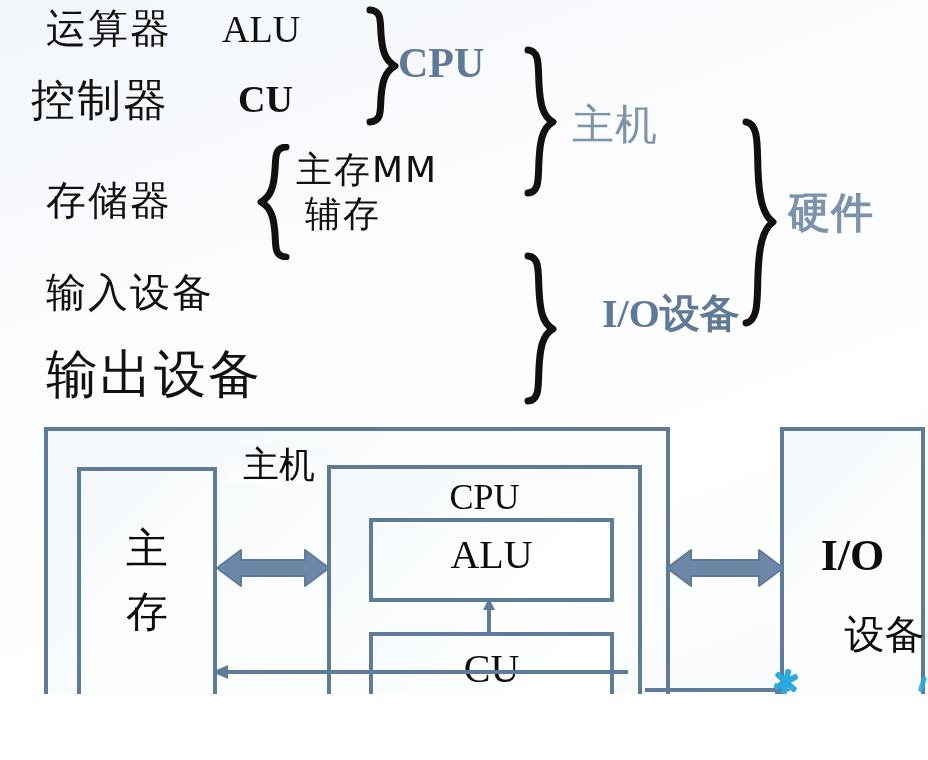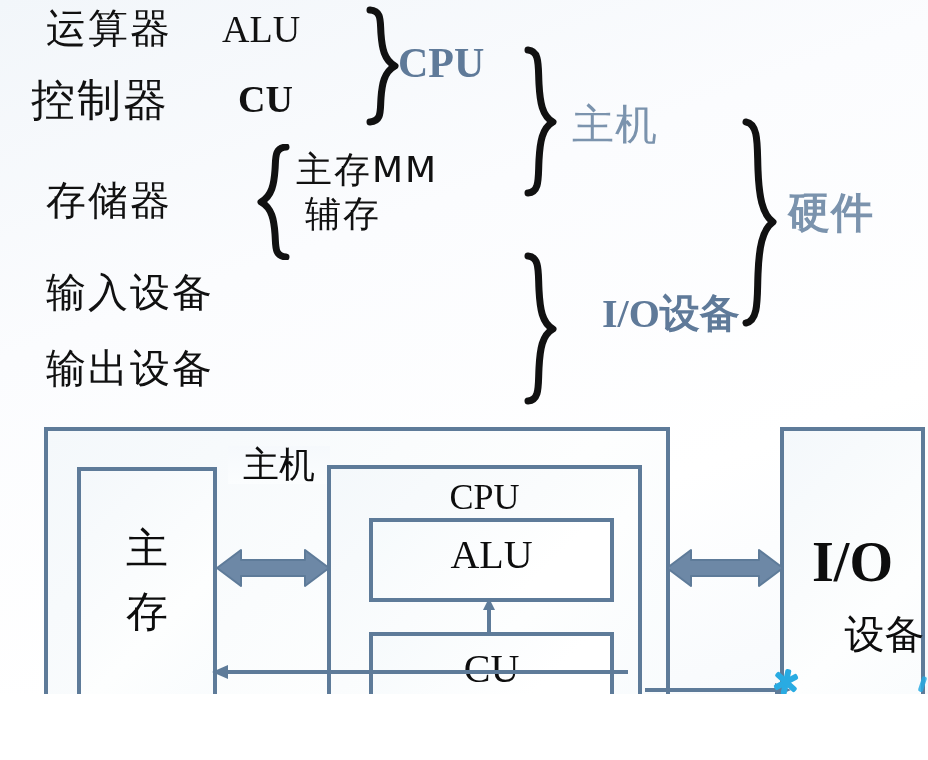--- a/index.html
+++ b/index.html
@@ -87,21 +87,21 @@
   <div class="hier-label cn" style="left:46px; top:8px; font-size:40px;">运算器</div>
   <div class="hier-label serif-big" style="left:222px; top:10px; font-size:38px;">ALU</div>
 
   <div class="hier-label cn" style="left:31px; top:78px; font-size:44px;">控制器</div>
   <div class="hier-label serif-big" style="left:238px; top:80px; font-size:38px; font-weight:bold;">CU</div>
 
   <div class="hier-label cn" style="left:46px; top:180px; font-size:40px;">存储器</div>
 
   <div class="hier-label cn" style="left:46px; top:272px; font-size:40px;">输入设备</div>
 
-  <div class="hier-label cn" style="left:46px; top:348px; font-size:40px;text-align:right;">输出设备</div>
+  <div class="hier-label cn" style="left:46px; top:348px; font-size:52px;text-align:right;">输出设备</div>
 
   <svg class="brace" style="left:256px; top:144px;" width="40" height="116" viewBox="0 0 40 116">
     <path d="M30 3 C18 4 20 14 19 26 C18 40 16 52 5 58 C16 64 18 76 19 90 C20 102 18 112 30 113" fill="none" stroke="#111111" stroke-width="7" stroke-linecap="round" stroke-linejoin="round"></path>
   </svg>
 
   <div class="hier-label cn" style="left:296px; top:152px; font-size:36px;">主存MM</div>
   <div class="hier-label cn" style="left:305px; top:196px; font-size:36px;">辅存</div>
 
   <svg class="brace" style="left:360px; top:6px;" width="42" height="120" viewBox="0 0 42 120">
     <path d="M10 4 C22 5 20 15 21 28 C22 42 24 54 35 60 C24 66 22 78 21 92 C20 105 22 115 10 116" fill="none" stroke="#111111" stroke-width="7" stroke-linecap="round" stroke-linejoin="round"></path>
@@ -139,21 +139,21 @@
 
   <div class="box-inner" style="left:369px; top:632px; width:245px; height:82px;"></div>
   <div class="box-label serif-big" style="left:369px; top:648px; width:245px; font-size:40px;">CU</div>
 
   <svg class="arrow" style="left:478px; top:596px;" width="22" height="40" viewBox="0 0 22 40">
     <line x1="11" y1="40" x2="11" y2="11" stroke="#5e7b99" stroke-width="4"></line>
     <polygon points="11,2 5,14 17,14" fill="#5e7b99"></polygon>
   </svg>
 
   <div class="box" style="left:780px; top:427px; width:145px; height:326px;"></div>
-  <div class="box-label serif-big" style="left:780px; top:533px; width:145px; font-size:56px; font-weight:bold;">I/O</div>
+  <div class="box-label serif-big" style="left:780px; top:533px; width:145px; font-size:44px; font-weight:bold;">I/O</div>
   <div class="box-label han-big" style="left:772px; top:613px; width:145px; font-size:40px;margin-left:40px;">设备</div>
 
   <svg class="arrow" style="left:215px; top:540px;" width="116" height="56" viewBox="0 0 116 56">
     <path d="M2 28 L26 10 L26 20 L90 20 L90 10 L114 28 L90 46 L90 36 L26 36 L26 46 Z" fill="#6d88a6" stroke="#5e7b99" stroke-width="2" stroke-linejoin="round"></path>
   </svg>
 
   <svg class="arrow" style="left:665px; top:540px;" width="120" height="56" viewBox="0 0 120 56">
     <path d="M2 28 L26 10 L26 20 L94 20 L94 10 L118 28 L94 46 L94 36 L26 36 L26 46 Z" fill="#6d88a6" stroke="#5e7b99" stroke-width="2" stroke-linejoin="round"></path>
   </svg>
 

